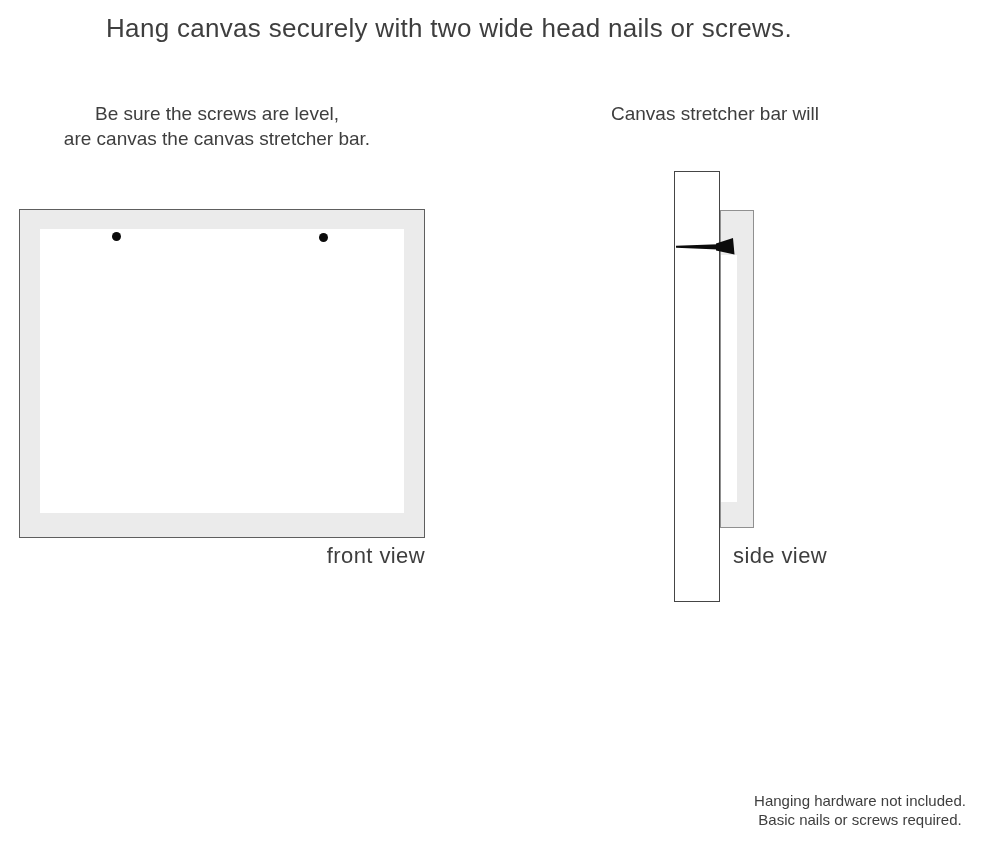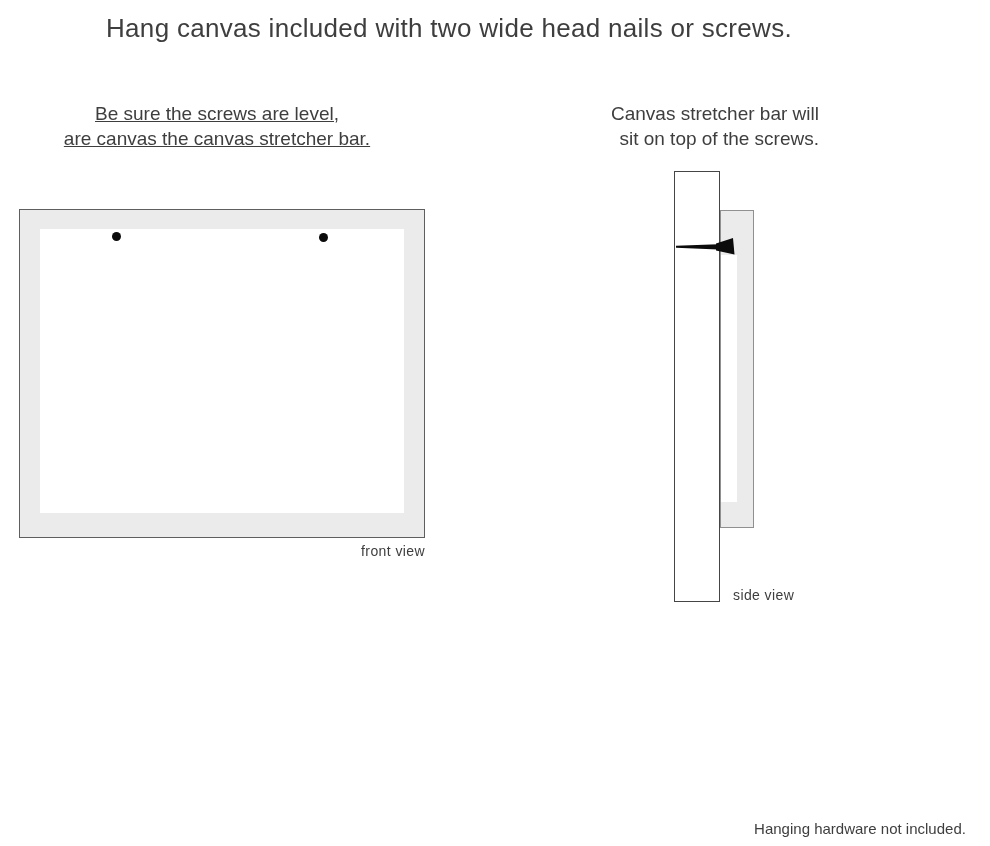--- a/index.html
+++ b/index.html
@@ -21,21 +21,21 @@
     letter-spacing: 0.3px;
     white-space: nowrap;
   }
   .para {
     position: absolute;
     text-align: center;
     font-size: 19px;
     line-height: 25px;
     font-weight: 300;
   }
-  .para-front { left: 27px;  top: 101px; width: 380px; text-decoration: underline; }
+  .para-front { left: 27px;  top: 101px; width: 380px; }
   .para-side  { left: 539px; top: 101px; width: 280px; text-align: right; }
 
   
   .fv-outer {
     position: absolute;
     left: 19px; top: 209px; width: 406px; height: 329px;
     background: var(--canvas-fill, #ebebeb);
     border: 1px solid var(--frame-border, #5e5e5e);
     box-sizing: border-box;
   }
@@ -49,27 +49,27 @@
     width: 9px; height: 9px;
     border-radius: 50%;
     background: var(--screw, #0b0b0b);
   }
   .screw-left  { left: 112px; top: 232px; }
   .screw-right { left: 319px; top: 233px; }
 
   .view-label {
     position: absolute;
     top: 543px;
-    font-size: 14px;
+    font-size: 22px;
     font-weight: 300;
     letter-spacing: 0.4px;
     white-space: nowrap;
   }
   .fv-label { left: 225px; width: 200px; text-align: right; }
-  .sv-label { left: 733px; margin-top: 44px; }
+  .sv-label { left: 733px; }
 
   
   .sv-wall {
     position: absolute;
     left: 674px; top: 171px; width: 46px; height: 431px;
     background: #ffffff;
     border: 1px solid var(--wall-border, #454545);
     box-sizing: border-box;
     z-index: 2;
   }
@@ -95,52 +95,51 @@
   .nail polygon { fill: var(--screw, #0b0b0b); }
 
   
   .footnote {
     position: absolute;
     left: 735px; top: 791px; width: 250px;
     text-align: center;
     font-size: 15px;
     line-height: 19px;
     font-weight: 300;
-    margin-top: 28px;
   }
 </style>
 </head>
 <body>
 
 <div class="page">
 
-  <div class="title">Hang canvas included with two wide head nails or screws.</div>
+  <div class="title">Hang canvas securely with two wide head nails or screws.</div>
 
   <div class="para para-front">
     <div>Be sure the screws are level,</div>
     <div>are canvas the canvas stretcher bar.</div>
   </div>
 
   <div class="para para-side">
     <div>Canvas stretcher bar will</div>
-    <div>sit on top of the screws.</div>
   </div>
 
   <div class="fv-outer"></div>
   <div class="fv-inner"></div>
   <div class="screw screw-left"></div>
   <div class="screw screw-right"></div>
   <div class="view-label fv-label">front view</div>
 
   <div class="sv-wall"></div>
   <div class="sv-frame"></div>
   <div class="sv-inner"></div>
   <svg class="nail" viewBox="0 0 66 24" xmlns="http://www.w3.org/2000/svg" aria-hidden="true">
     <polygon points="4,10.8 46,9.2 46,14.6 4,12.8"></polygon>
     <polygon points="44,8.5 61,3 62.5,19.5 44,15.5"></polygon>
   </svg>
   <div class="view-label sv-label">side view</div>
 
   <div class="footnote">
     <div>Hanging hardware not included.</div>
+    <div>Basic nails or screws required.</div>
   </div>
 
 </div>
 
 </body></html>

